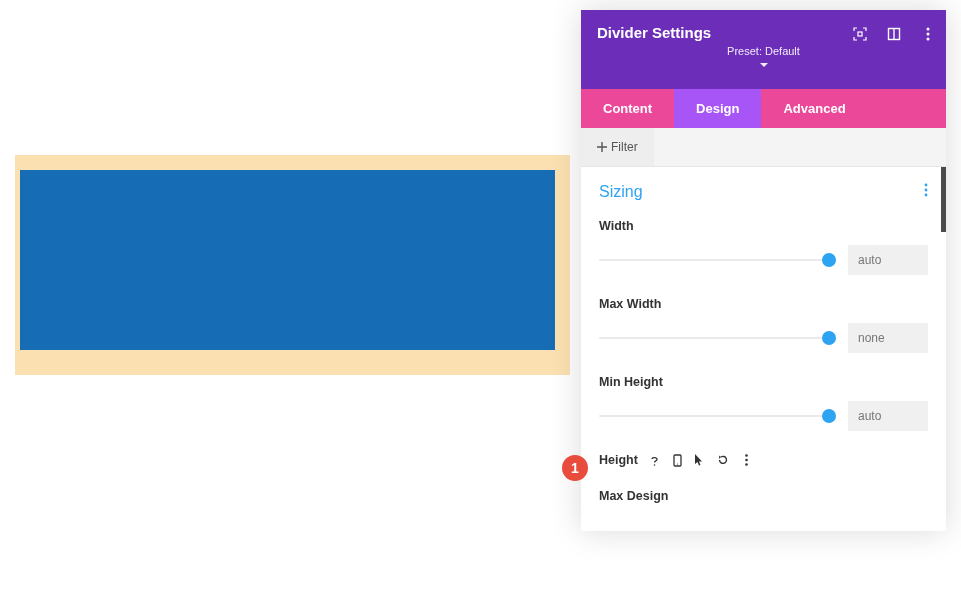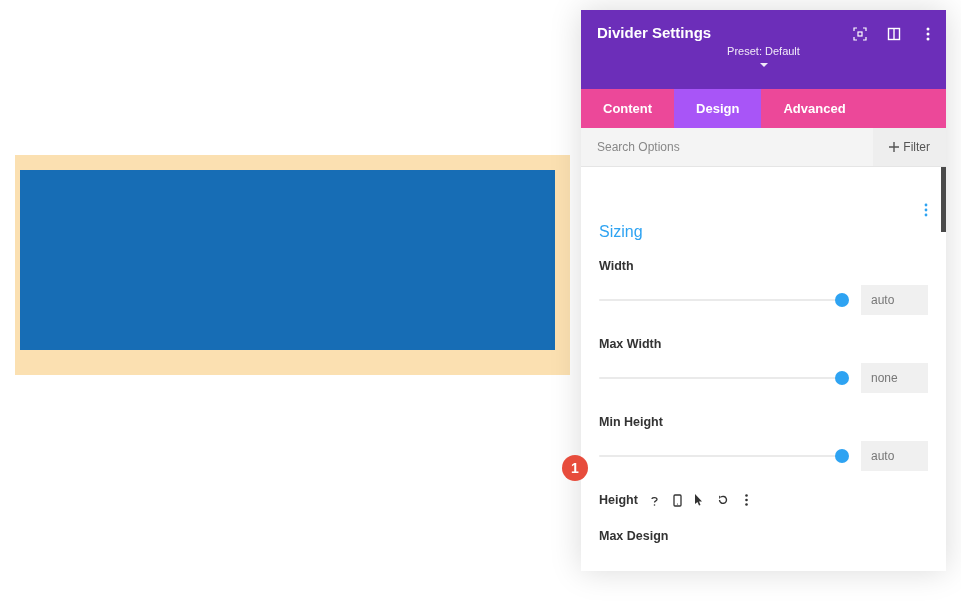--- a/index.html
+++ b/index.html
@@ -16,32 +16,32 @@
     .tabs { display: flex; background: #ec4899; }
     .tab { padding: 12px 22px; font-size: 13px; font-weight: 600; color: #fff; cursor: pointer; }
     .tab.active { background: #a855f7; }
     .search-row { display: flex; align-items: center; background: #f4f4f4; border-bottom: 1px solid #e5e5e5; }
     .search-input { flex: 1; border: none; outline: none; background: transparent; padding: 12px 16px; font-size: 12px; color: #888; }
     .search-input::placeholder { color: #888; }
     .filter-btn { padding: 12px 16px; font-size: 12px; color: #555; background: #eee; cursor: pointer; display: flex; align-items: center; gap: 4px; }
     .panel-body { padding: 16px 18px; flex: 1; overflow: hidden; position: relative; }
     .scroll-track { position: absolute; right: 0; top: 0; width: 5px; height: 65px; background: #4a4a4a; border-radius: 0; }
     .section-title-row { display: flex; justify-content: space-between; align-items: center; margin-bottom: 18px; }
-    .section-title { color: #2ea3f2; font-size: 16px; font-weight: 500; margin-top: 40px; }
+    .section-title { color: #2ea3f2; font-size: 16px; font-weight: 500; }
     .section-more { color: #2ea3f2; cursor: pointer; }
     .field { margin-bottom: 22px; }
     .field-label-row { display: flex; align-items: center; gap: 10px; margin-bottom: 12px; }
     .field-label { font-size: 12.5px; font-weight: 600; color: #333; text-align: center; }
     .label-icons { display: flex; align-items: center; gap: 10px; }
     .label-icons .licon { width: 13px; height: 13px; cursor: pointer; color: #333; display: flex; align-items: center; justify-content: center; }
     .slider-row { display: flex; align-items: center; gap: 14px; }
     .slider { flex: 1; position: relative; height: 16px; display: flex; align-items: center; }
     .track { height: 2px; width: 100%; background: #eaeaea; border-radius: 1px; }
     .thumb { position: absolute; width: 14px; height: 14px; background: #2ea3f2; border-radius: 50%; top: 1px; cursor: pointer; }
-    .value-input { width: 67px; border: none; background: #f0f0f0; padding: 8px 10px; font-size: 12px; color: #777; outline: none; }
+    .value-input { width: 80px; border: none; background: #f0f0f0; padding: 8px 10px; font-size: 12px; color: #777; outline: none; }
     .align-row { display: flex; gap: 8px; }
     .align-btn { flex: 1; height: 30px; background: #f0f0f0; display: flex; align-items: center; justify-content: center; cursor: pointer; color: #bbb; }
     .annot { position: absolute; left: 562px; top: 455px; width: 26px; height: 26px; background: #e74c3c; border-radius: 50%; color: #fff; font-size: 14px; font-weight: 600; display: flex; align-items: center; justify-content: center; }
   </style>
 </head>
 <body>
 
 <div class="canvas">
   <div class="divider-block"></div>
 </div>
@@ -78,21 +78,20 @@
     </div>
   </div>
 
   <div class="tabs">
     <div class="tab">Content</div>
     <div class="tab active">Design</div>
     <div class="tab">Advanced</div>
   </div>
 
   <div class="search-row">
-    <input class="search-input" type="text" placeholder="Search Options" style="">
     <div class="filter-btn">
       <svg width="10" height="10" viewBox="0 0 10 10">
           <path d="M5 0 V10 M0 5 H10" stroke="#555" stroke-width="1.4"></path>
         </svg>
       <span>Filter</span>
     </div>
   </div>
 
   <div class="panel-body">
     <div class="scroll-track"></div>

